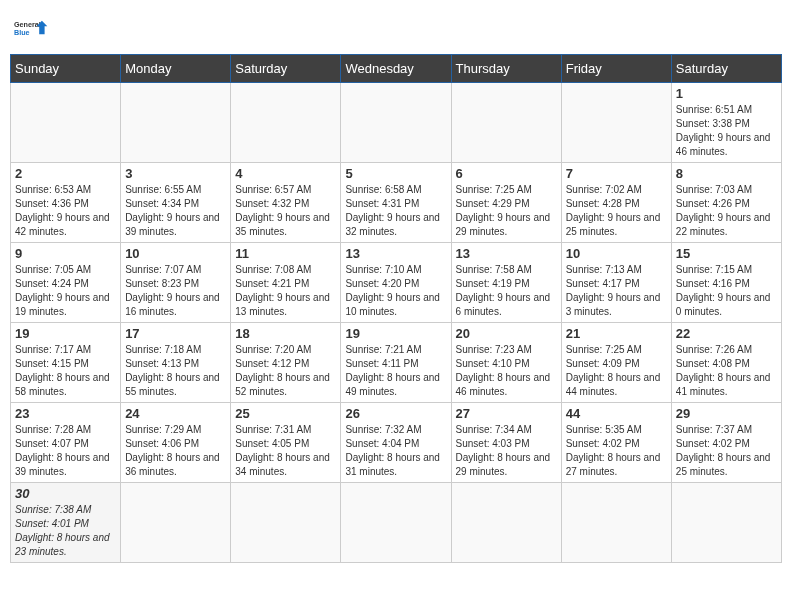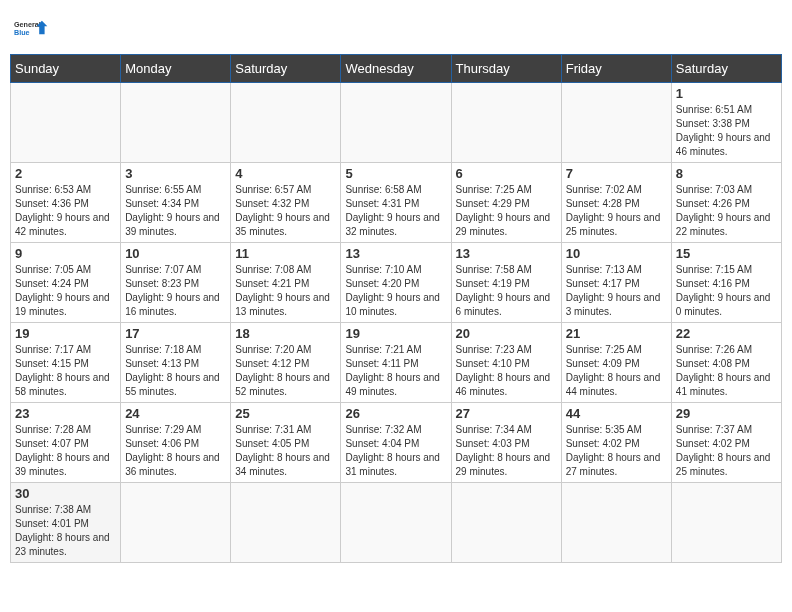--- a/index.html
+++ b/index.html
@@ -70,20 +70,21 @@
       display: block;
       margin-bottom: 2px;
     }
     .day-info {
       font-size: 10px;
       line-height: 1.4;
       color: #333;
     }
     .last-row td {
       background: #f5f5f5;
+      font-style: italic;
     }
   </style>
 </head>
 <body>
 
 <div class="header">
   <div class="logo">
     <svg class="logo-icon" viewBox="0 0 80 40" width="80" height="40">
         <text x="0" y="18" font-size="16" font-weight="bold" fill="#333">General</text>
         <text x="0" y="36" font-size="16" font-weight="bold" fill="#1a73c8">Blue</text>

